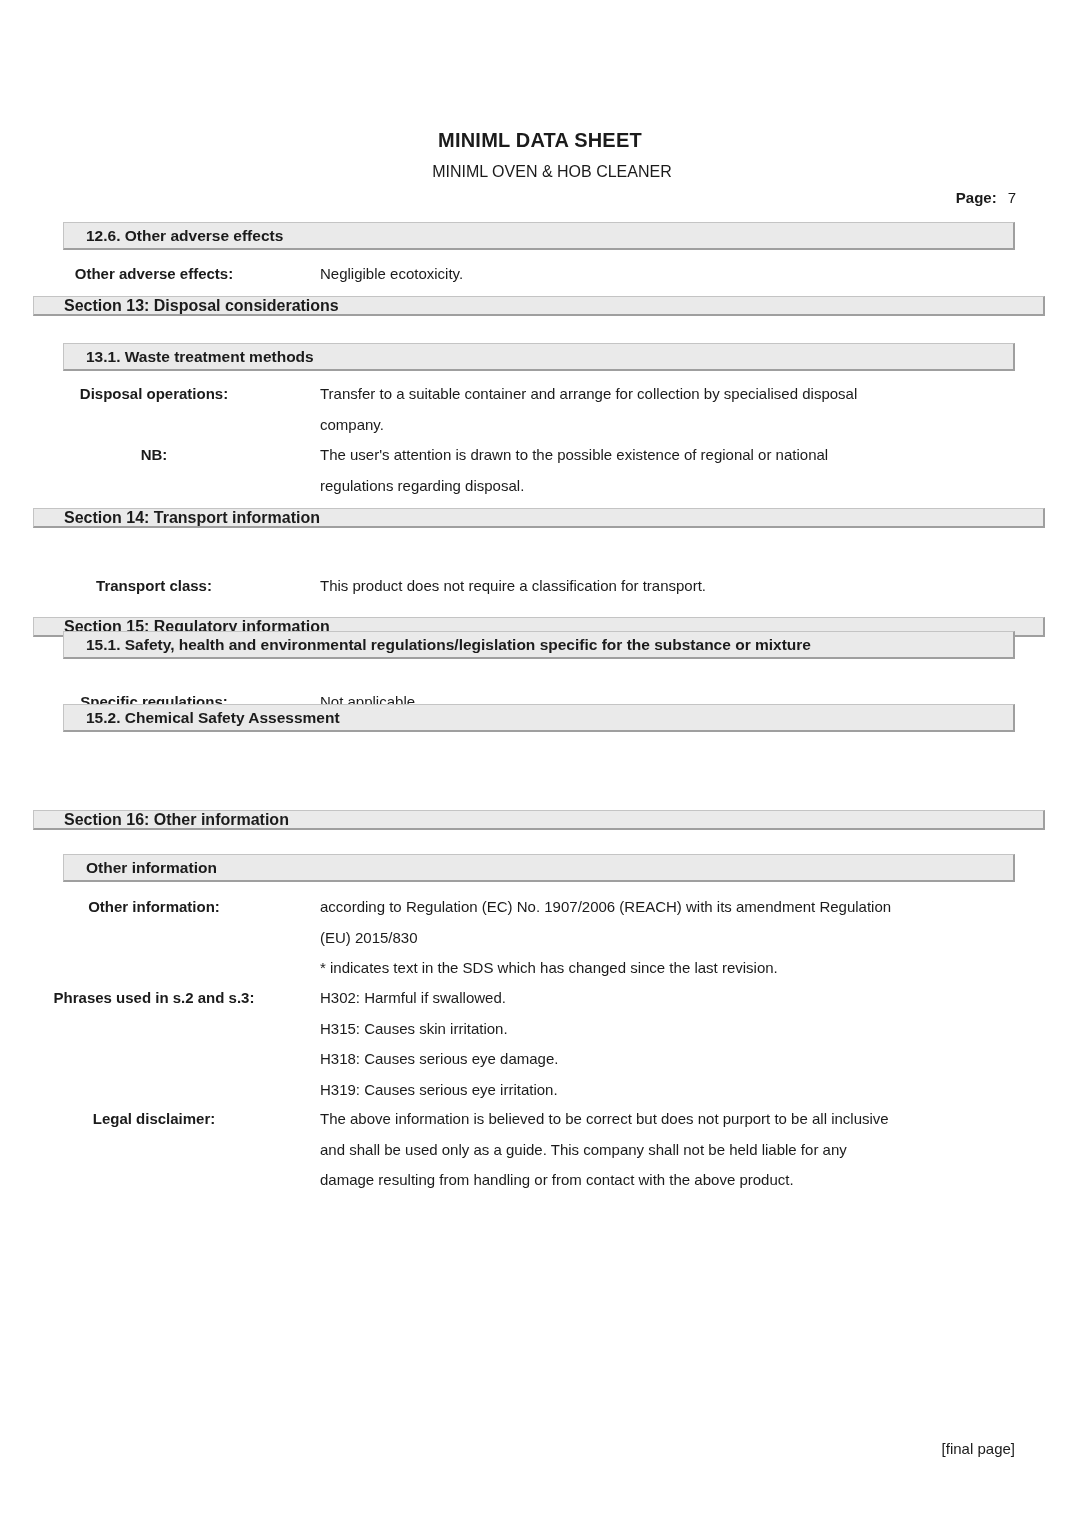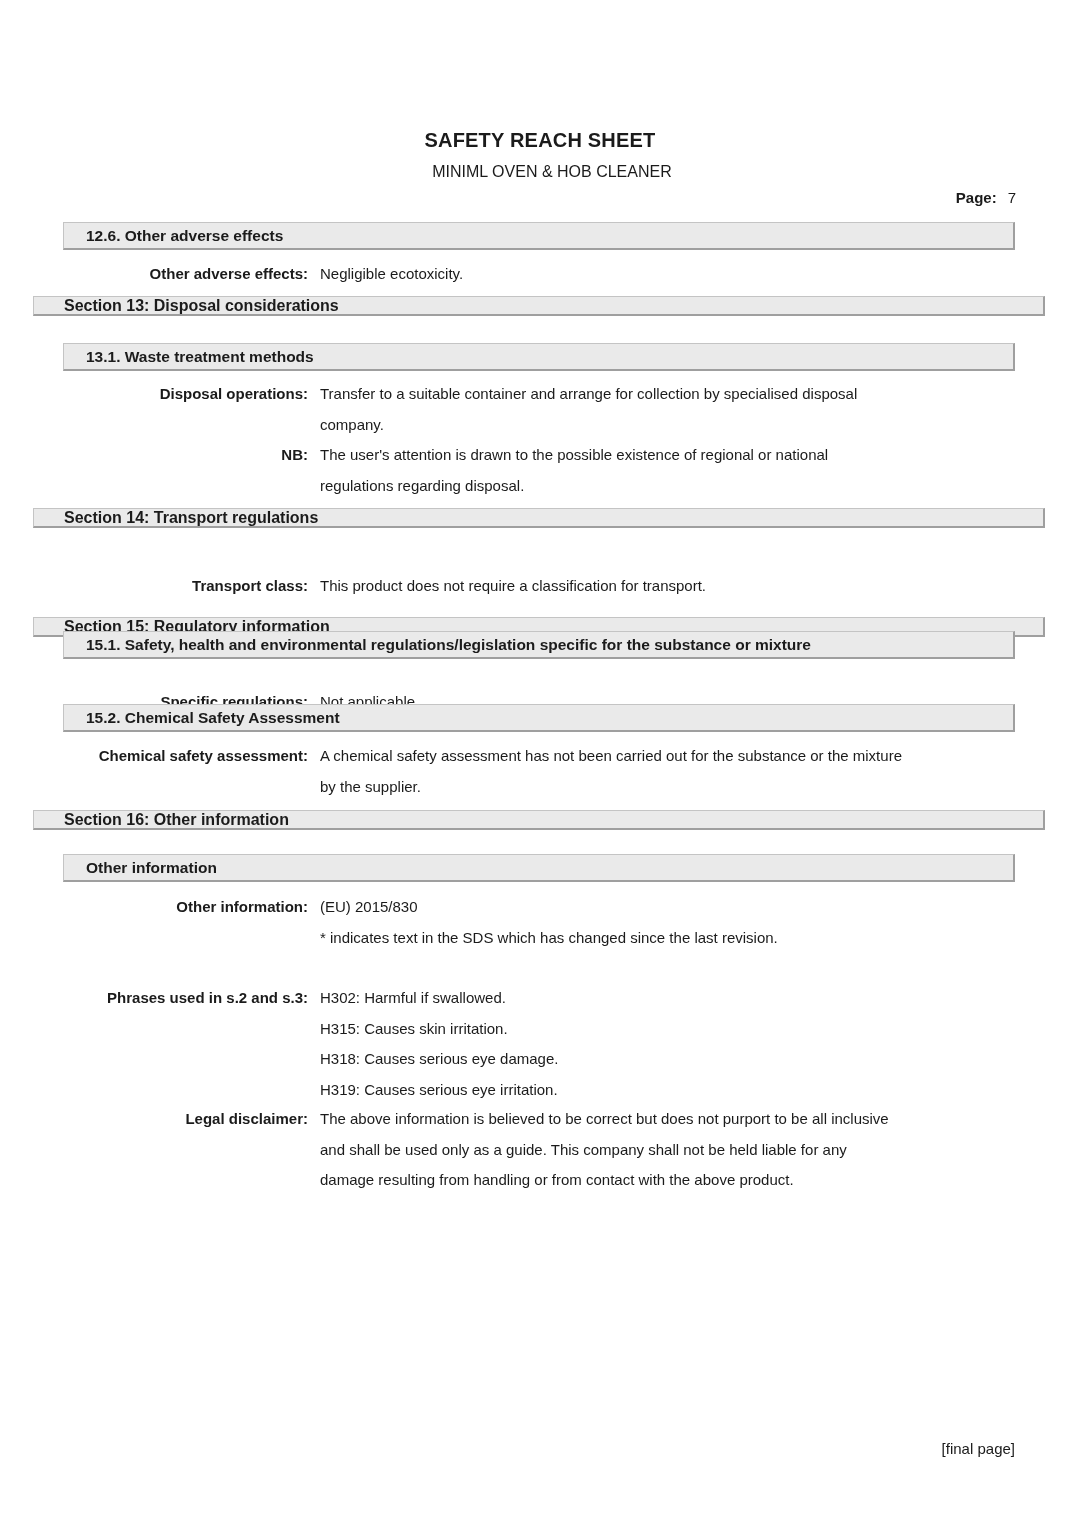--- a/index.html
+++ b/index.html
@@ -65,21 +65,21 @@
   .row {
     position: absolute;
     left: 0; width: 1080px;
     display: flex;
     font-size: 15px;
     line-height: 30.5px;
   }
   .row .label {
     width: 308px;
     flex: 0 0 308px;
-    text-align: right;
+    text-align: center;
     font-weight: bold;
     white-space: nowrap;
   }
   .row .value {
     margin-left: 12px;
     width: 706px;
   }
   .row .value .vline { display: block; }
 
   
@@ -87,21 +87,21 @@
     position: absolute;
     top: 1438px; right: 65px;
     font-size: 15px; line-height: 22px;
   }
 </style>
 </head>
 <body>
 
 <div class="page">
 
-  <div class="doc-title">SAFETY REACH SHEET</div>
+  <div class="doc-title">MINIML DATA SHEET</div>
   <div class="doc-subtitle">MINIML OVEN &amp; HOB CLEANER</div>
   <div class="page-line">
     <span class="pl-label">Page:</span>
     <span class="pl-num">7</span>
   </div>
 
   <div class="bar sub" style="top:222px">
     <span>12.6. Other adverse effects</span>
   </div>
 
@@ -130,21 +130,21 @@
 
   <div class="row" style="top:440px">
     <div class="label">NB:</div>
     <div class="value">
       <span class="vline">The user's attention is drawn to the possible existence of regional or national</span>
       <span class="vline">regulations regarding disposal.</span>
     </div>
   </div>
 
   <div class="bar section" style="top:508px">
-    <span>Section 14: Transport regulations</span>
+    <span>Section 14: Transport information</span>
   </div>
 
   <div class="row" style="top:571px">
     <div class="label">Transport class:</div>
     <div class="value">
       <span class="vline">This product does not require a classification for transport.</span>
     </div>
   </div>
 
   <div class="bar section" style="top:617px">
@@ -159,39 +159,33 @@
     <div class="label">Specific regulations:</div>
     <div class="value">
       <span class="vline">Not applicable.</span>
     </div>
   </div>
 
   <div class="bar sub" style="top:704px">
     <span>15.2. Chemical Safety Assessment</span>
   </div>
 
-  <div class="row" style="top:741px">
-    <div class="label">Chemical safety assessment:</div>
-    <div class="value">
-      <span class="vline">A chemical safety assessment has not been carried out for the substance or the mixture</span>
-      <span class="vline">by the supplier.</span>
-    </div>
-  </div>
 
   <div class="bar section" style="top:810px">
     <span>Section 16: Other information</span>
   </div>
 
   <div class="bar sub" style="top:854px">
     <span>Other information</span>
   </div>
 
   <div class="row" style="top:892px">
     <div class="label">Other information:</div>
     <div class="value">
+      <span class="vline">according to Regulation (EC) No. 1907/2006 (REACH) with its amendment Regulation</span>
       <span class="vline">(EU) 2015/830</span>
       <span class="vline">* indicates text in the SDS which has changed since the last revision.</span>
     </div>
   </div>
 
   <div class="row" style="top:983px">
     <div class="label">Phrases used in s.2 and s.3:</div>
     <div class="value">
       <span class="vline">H302: Harmful if swallowed.</span>
       <span class="vline">H315: Causes skin irritation.</span>

